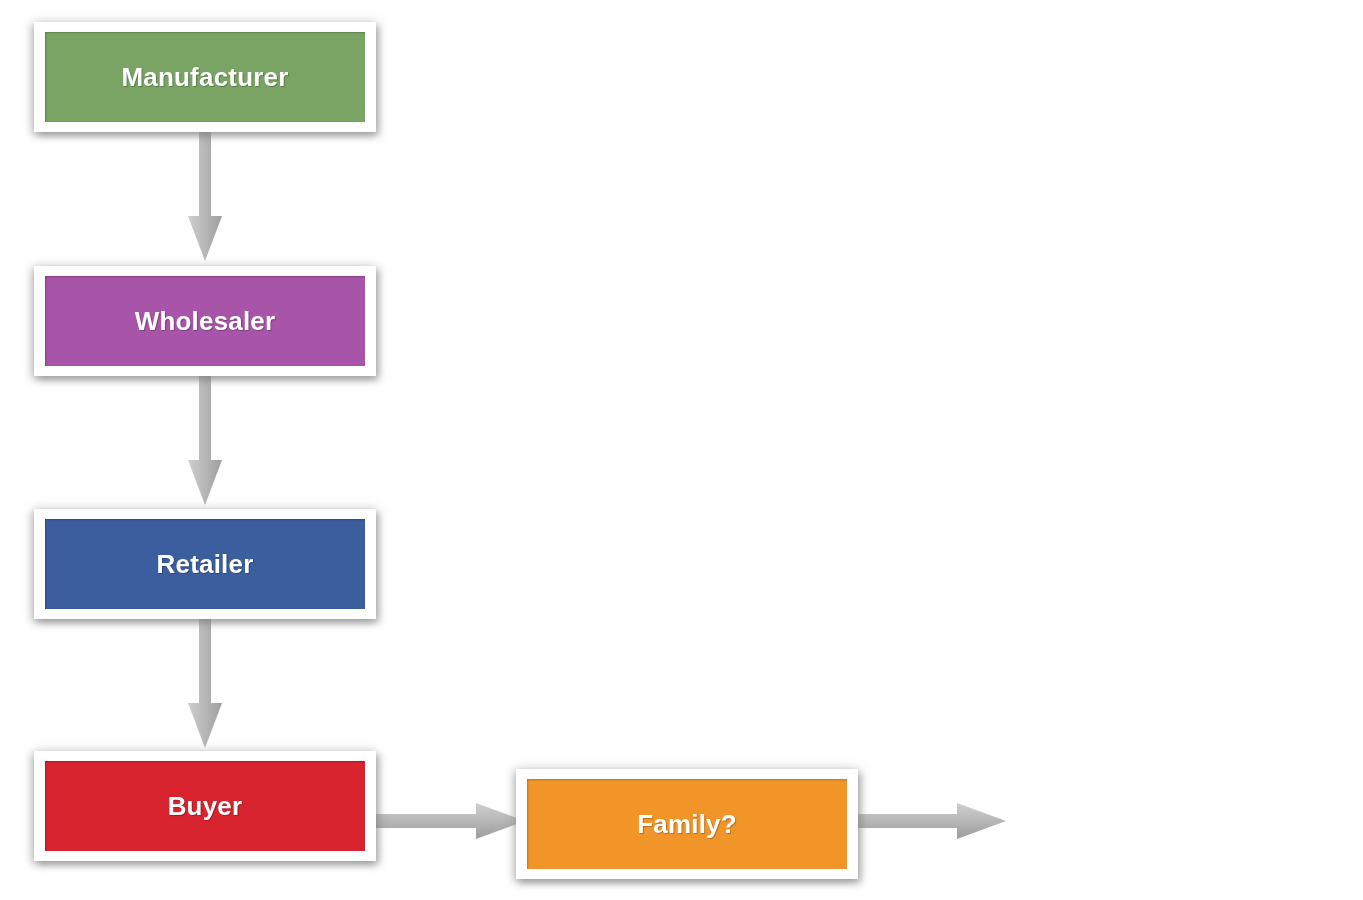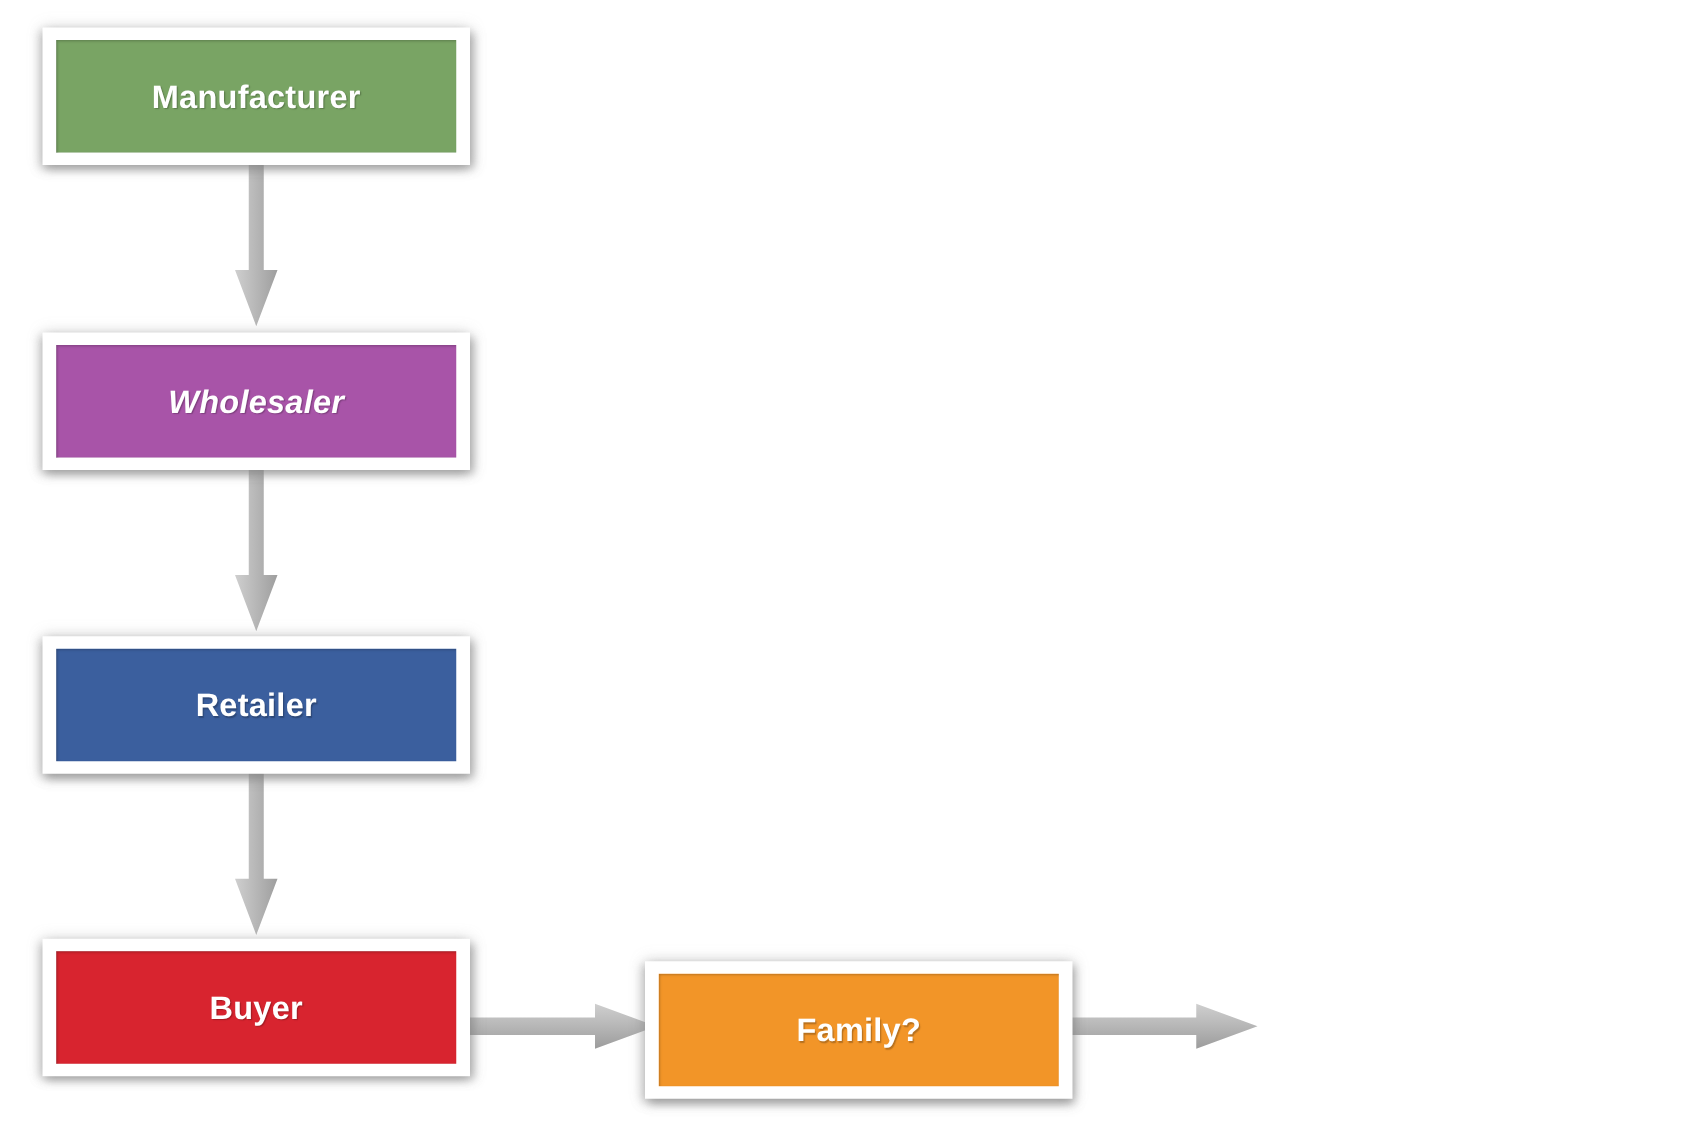--- a/index.html
+++ b/index.html
@@ -129,21 +129,21 @@
       <polygon fill="url(#gh2)" points="0,16 110,16 110,5 159,23 110,41 110,30 0,30"></polygon>
     </svg>
   </div>
 
   <div class="node" style="left:34px; top:22px; width:342px; height:110px;">
     <div class="node-fill" style="background:#79a464;">
       <span class="node-label">Manufacturer</span>
     </div>
   </div>
 
-  <div class="node" style="left:34px; top:266px; width:342px; height:110px;font-style:italic;">
+  <div class="node" style="left:34px; top:266px; width:342px; height:110px;">
     <div class="node-fill" style="background:#a854a8;">
       <span class="node-label">Wholesaler</span>
     </div>
   </div>
 
   <div class="node" style="left:34px; top:509px; width:342px; height:110px;">
     <div class="node-fill" style="background:#3b5f9e;">
       <span class="node-label">Retailer</span>
     </div>
   </div>

